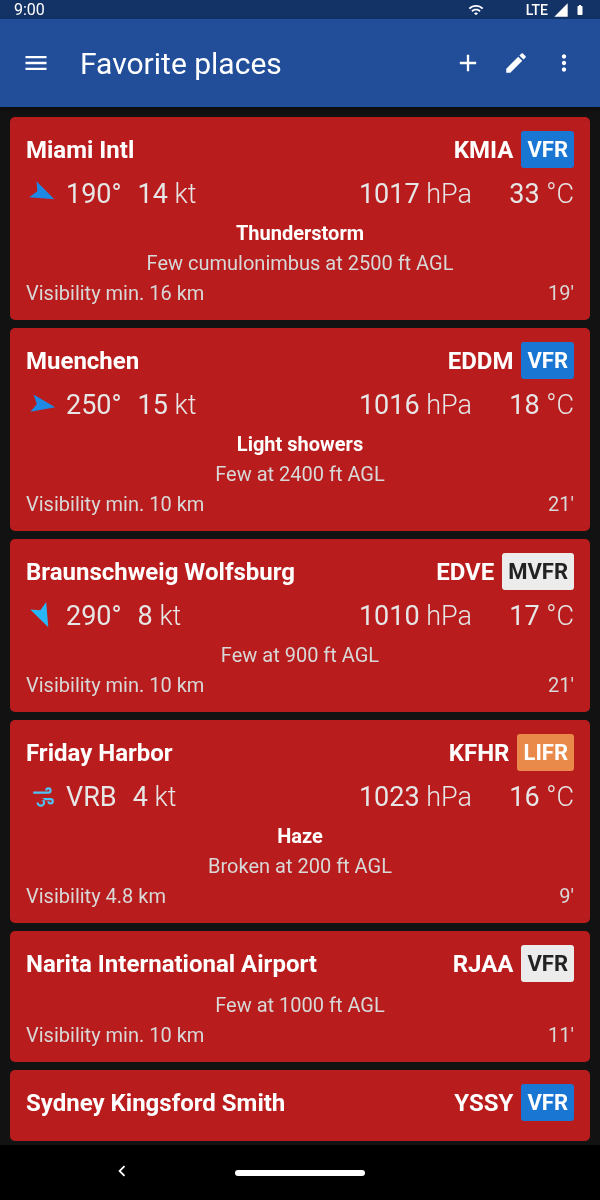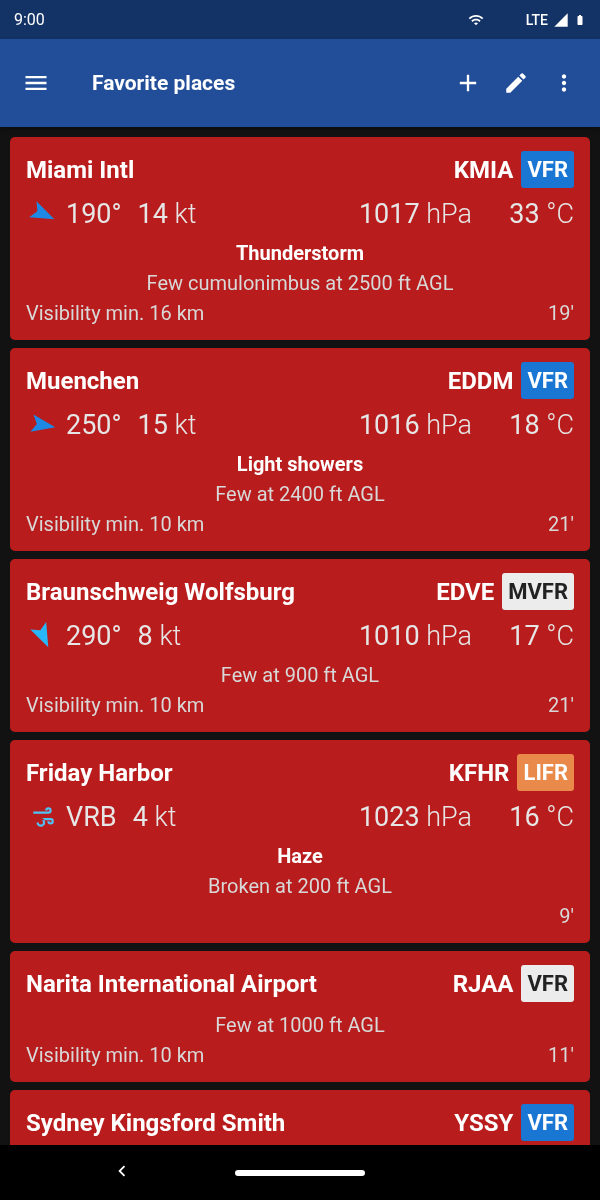--- a/index.html
+++ b/index.html
@@ -5,21 +5,21 @@
   * { box-sizing: border-box; margin: 0; padding: 0; }
   body {
     width: 600px;
     height: 1200px;
     background: #121212;
     font-family: Roboto, -apple-system, Arial, sans-serif;
     overflow: hidden;
     position: relative;
   }
   .status-bar {
-    height: 39px;
+    height: 19px;
     background: #133366;
     color: #fff;
     display: flex;
     align-items: center;
     padding: 0 14px;
     font-size: 16px;
   }
   .status-bar .spacer { flex: 1; }
   .status-bar .sys { display: flex; align-items: center; gap: 4px; font-size: 14px; }
   .status-bar .sys svg { fill: #fff; }
@@ -31,23 +31,23 @@
     padding: 0 12px;
     color: #fff;
     box-shadow: 0 2px 4px rgba(0,0,0,0.3);
   }
   .app-bar .menu-icon, .app-bar .add-icon, .app-bar .edit-icon, .app-bar .more-icon {
     width: 48px; height: 48px; display:flex; align-items:center; justify-content:center;
     cursor: pointer;
   }
   .app-bar svg { fill: #fff; }
   .app-bar .title {
-    font-size: 21px;
-    font-weight: 700;
-    margin-left: 32px;
+    font-size: 30px;
+    font-weight: 400;
+    margin-left: 20px;
     flex: 1;
   }
   .list {
     padding: 10px 10px 0 10px;
   }
   .card {
     background: #b91c1c;
     border-radius: 5px;
     margin-bottom: 8px;
     padding: 14px 16px 12px 16px;
@@ -258,20 +258,21 @@
       <span class="dir">VRB</span>
       <span class="spd">4<span class="thin"> kt</span></span>
       <span class="spacer2"></span>
       <span class="pres">1023<span class="thin"> hPa</span></span>
       <span class="temp">16<span class="thin"> °C</span></span>
     </div>
     <div class="sub">
         <div class="wx">Haze</div>
         <div>Broken at 200 ft AGL</div>
         <div class="bottomrow">
+          <span>Visibility 4.8 km</span>
           <span class="age">9'</span>
         </div>
       </div>
   </div>
     <div class="card">
     <div class="row1">
       <span class="name">Narita International Airport</span>
       <span class="icao">RJAA</span>
       <span class="badge VFR-white">VFR</span>
     </div>

